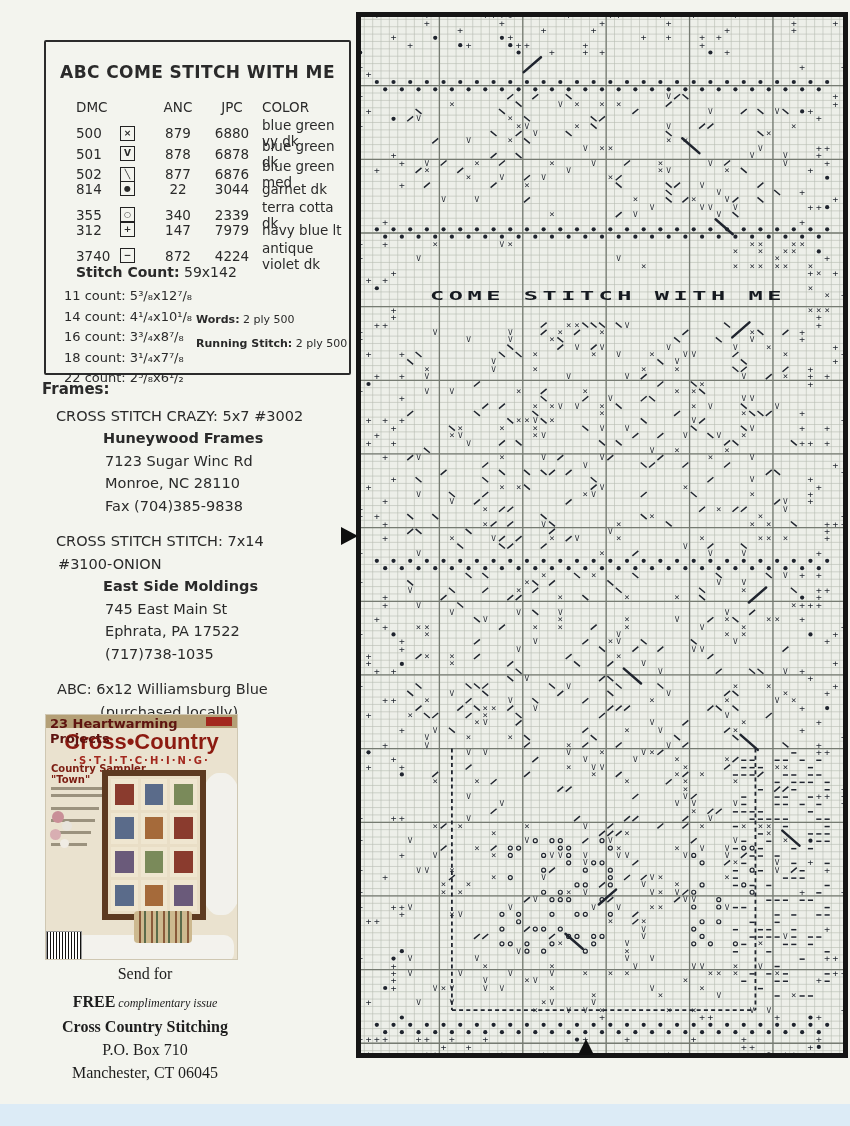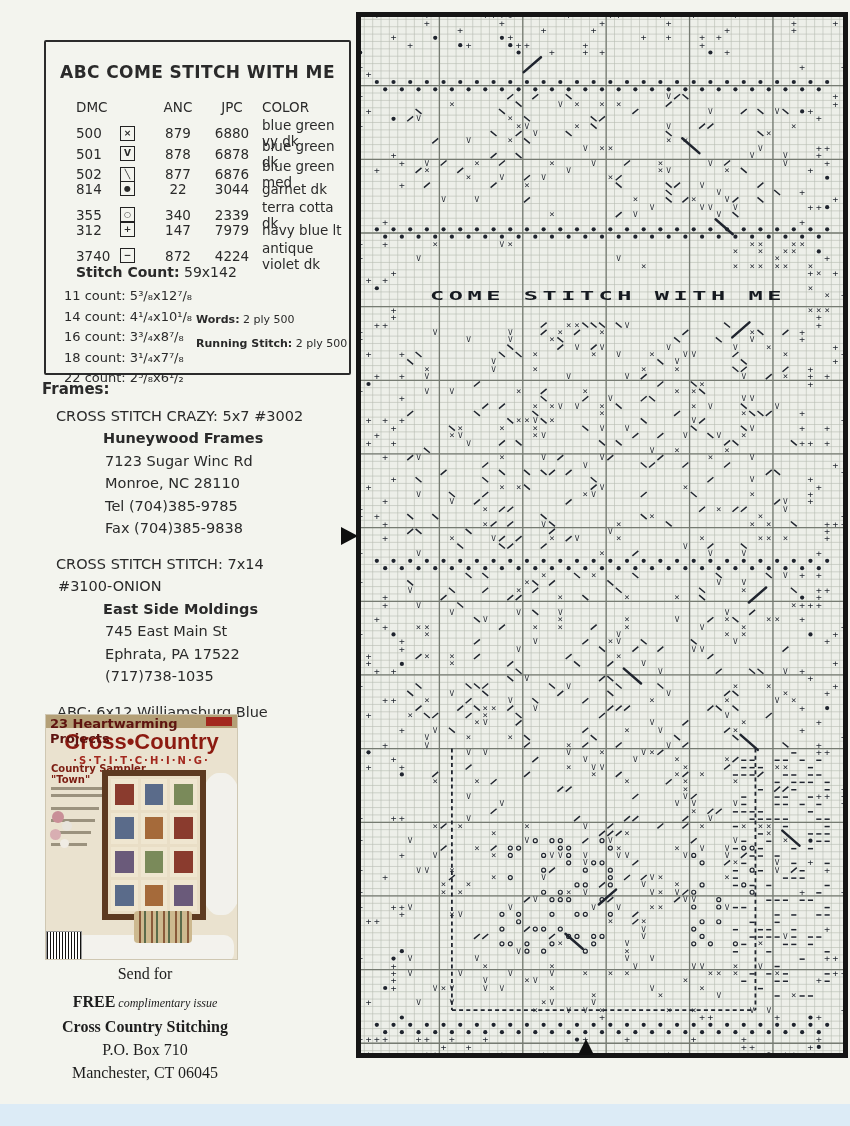--- a/index.html
+++ b/index.html
@@ -141,21 +141,20 @@
       <div><b>Running Stitch:</b> <span>2 ply 500</span></div>
     </div>
   </div>
 
   <div class="frames">
     <div class="hd">Frames:</div>
     <div class="shop-line">CROSS STITCH CRAZY: 5x7 #3002</div>
     <div class="shop-name">Huneywood Frames</div>
     <div class="addr">7123 Sugar Winc Rd</div>
     <div class="addr">Monroe, NC 28110</div>
-    <div class="addr">Tel (704)385-9785</div>
     <div class="addr">Fax (704)385-9838</div>
     <div class="gap"></div>
     <div class="shop-line">CROSS STITCH STITCH: 7x14</div>
     <div class="shop-line2">#3100-ONION</div>
     <div class="shop-name">East Side Moldings</div>
     <div class="addr">745 East Main St</div>
     <div class="addr">Ephrata, PA 17522</div>
     <div class="addr">(717)738-1035</div>
     <div class="gap"></div>
     <div class="abc1">ABC: 6x12 Williamsburg Blue</div>

